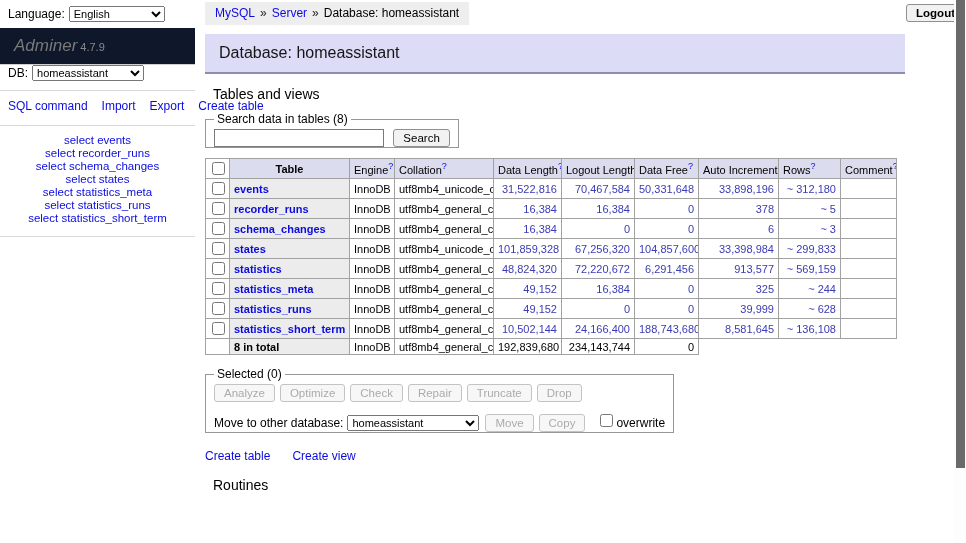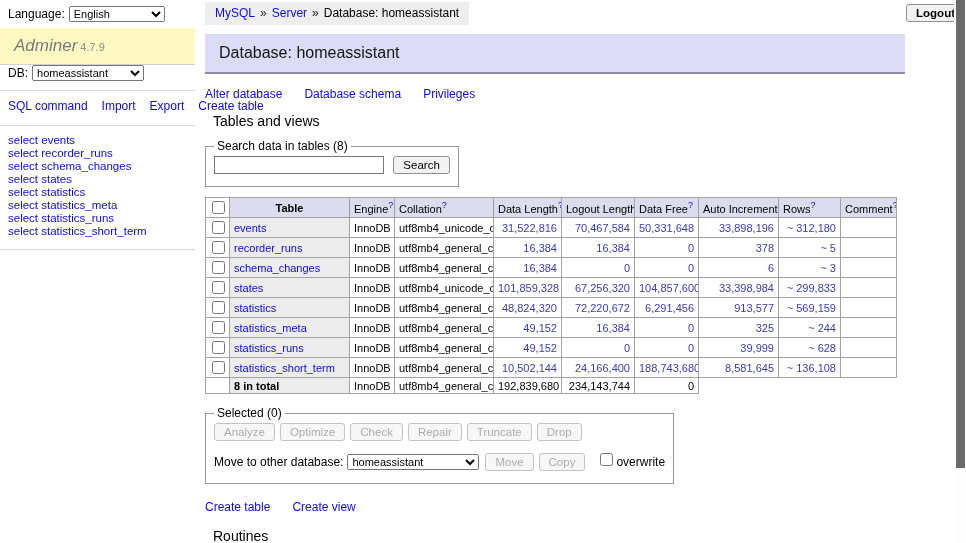--- a/index.html
+++ b/index.html
@@ -2,27 +2,27 @@
 <html><head>
 <meta charset="utf-8">
 <style>
   * { box-sizing: border-box; }
   html, body { margin:0; padding:0; }
   body {
     width:966px; height:543px; overflow:hidden; position:relative;
     background:#fff; color:#000;
     font-family:"Liberation Sans", sans-serif; font-size:12px;
   }
-  a { color:#0b0be0; text-decoration:none; cursor:pointer; }
+  a { color:#0b0be0; text-decoration:none; cursor:pointer;text-align:center; }
 
   
   .sidebar { position:absolute; left:0; top:0; width:195px; }
   .lang-row { padding:6px 0 0 8px; }
   .lang-row select { width:96px; margin-left:4px; font-size:11px; }
-  .logo-bar { margin-top:6px; background:#fef9c3; border-bottom:1px solid #cfcfcf; padding:8px 0 8px 14px; }
+  .logo-bar { margin-top:6px; background:#0f172a; border-bottom:1px solid #cfcfcf; padding:8px 0 8px 14px; }
   .logo-name { font-style:italic; font-size:17px; color:#797979; }
   .logo-ver { font-size:11px; color:#8a8a8a; margin-left:3px; }
   .db-row { padding-left:8px; }
   .db-row select { width:112px; margin-left:4px; font-size:11px; }
   .side-hr { border:0; border-top:1px solid #d9d9d9; margin:9px 0 0 0; }
   .side-actions { padding:8px 8px 2px 8px; line-height:15px; width:180px; }
   .side-actions a { margin-right:14px; white-space:nowrap; }
   .side-tables { padding:8px 8px 2px 8px; }
   .side-tables a { display:block; line-height:13px; font-size:11.5px; }
 
@@ -40,36 +40,36 @@
   .breadcrumb { display:inline-block; background:#eee; padding:4px 10px 5px 10px; margin-top:2px; }
   .breadcrumb .sep { color:#222; margin:0 5px; }
   .page-title {
     margin:9px 0 0 0; background:#dcdcf7; border-bottom:2px solid #8d8daf;
     font-size:16px; font-weight:normal; color:#151515; padding:10px 14px;
   }
   .main-links { margin-top:13px; }
   .main-links a, .create-links a, .routine-links a { margin-right:22px; }
   h3 { font-size:14px; font-weight:normal; margin:12px 0 0 8px; }
 
-  fieldset { display:inline-block; border:1px solid #979797; margin:10px 0 0 0; padding:3px 8px 12px 8px; }
+  fieldset { display:inline-block; border:1px solid #979797; margin:10px 0 0 0; padding:3px 8px 0 8px; }
   legend { padding:0 3px; font-size:12px; }
   .search-box input[type=text] { width:170px; height:18px; border:1px solid #7a7a7a; font-size:12px; padding:1px 3px; margin-right:6px; }
 
   
   table.db-tables { border-collapse:collapse; table-layout:fixed; width:691px; margin-top:10px; font-size:11px; }
   .db-tables th, .db-tables td {
     border:1px solid #a2a2a2; padding:1px 4px; height:16px;
     overflow:hidden; white-space:nowrap; text-align:left; font-weight:normal;
   }
   .db-tables .hcell { background:#dcdcef; }
   .db-tables .hcell.bold { font-weight:bold; text-align:center; }
   .db-tables sup a { font-size:9px; }
   .db-tables td.check { text-align:center; padding:0; background:#fff; }
   .db-tables th.name { background:#ececec; font-weight:bold; }
-  .db-tables th.name a { font-weight:normal; }
+  .db-tables th.name a { font-weight:bold; }
   .db-tables td.num { text-align:right; color:#3b3bb3; }
   .db-tables tr.total th.name { color:#000; }
   .db-tables tr.total td.num { color:#000; }
   col.c-check{width:24px} col.c-table{width:120px} col.c-engine{width:45px}
   col.c-coll{width:99px} col.c-dlen{width:68px} col.c-ilen{width:73px}
   col.c-dfree{width:64px} col.c-auto{width:80px} col.c-rows{width:62px} col.c-comm{width:56px}
 
   
   .selected-box { margin-top:12px; min-width:400px; }
   .sel-btn-row button { margin-right:5px; }
@@ -98,36 +98,34 @@
     <span>DB:</span><select><option>homeassistant</option></select>
   </div>
   <hr class="side-hr">
   <div class="side-actions" id="side-actions"><a>SQL command</a><a>Import</a><a>Export</a><a>Create table</a></div>
   <hr class="side-hr">
   <div class="side-tables" id="side-tables">
       <a>select events</a>
       <a>select recorder_runs</a>
       <a>select schema_changes</a>
       <a>select states</a>
-      <a>select statistics</a>
       <a>select statistics_meta</a>
       <a>select statistics_runs</a>
       <a>select statistics_short_term</a>
     </div>
   <hr class="side-hr">
 </div>
 
 <button class="logout-btn">Logout</button>
 
 <div class="content">
   <div class="breadcrumb" id="breadcrumb"><a>MySQL</a><span class="sep">»</span><a>Server</a><span class="sep">»</span><span>Database: homeassistant</span></div>
 
   <h2 class="page-title">Database: homeassistant</h2>
 
-  <div class="main-links" id="main-links"><a>Alter database</a><a>Database schema</a><a>Privileges</a></div>
 
   <h3>Tables and views</h3>
 
   <fieldset class="search-box">
     <legend>Search data in tables (8)</legend>
     <input type="text" style="">
     <button>Search</button>
   </fieldset>
 
   <table class="db-tables">

